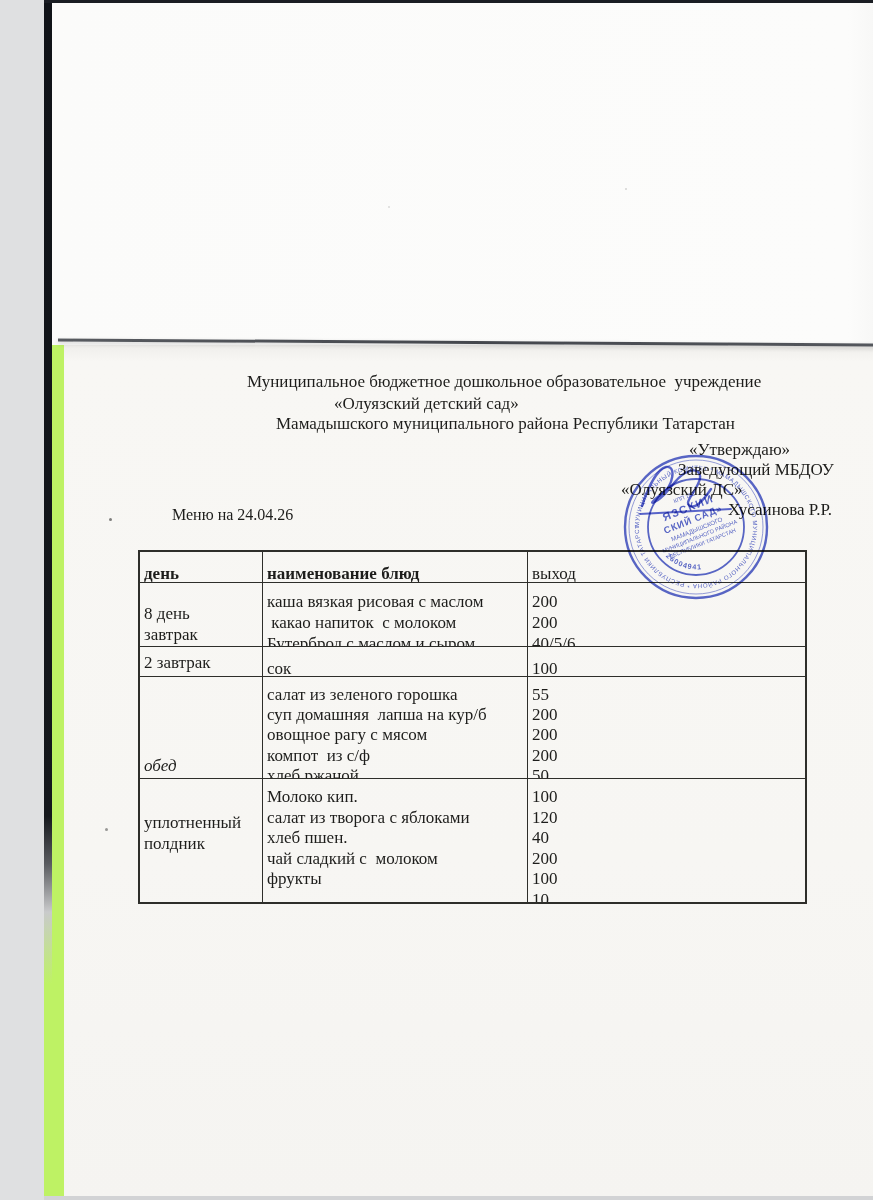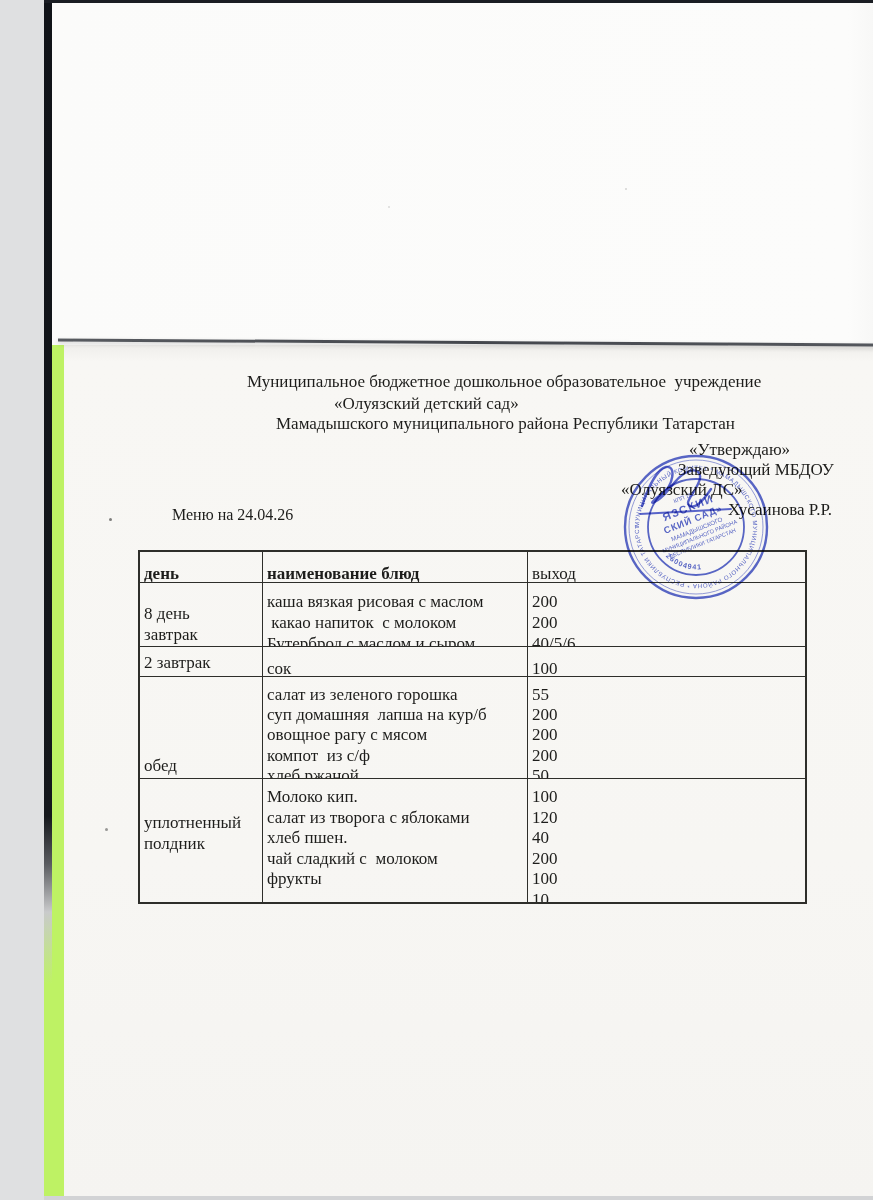--- a/index.html
+++ b/index.html
@@ -46,21 +46,21 @@
   .line{white-space:pre-wrap;font-size:17px;}
   .thead{height:30px;}
   .thead .line{line-height:28px;}
   .thead .hb{font-weight:bold;}
   .r1{height:63px;} .r1 .line{line-height:21px;}
   .r2{height:29px;} .r2 .line{line-height:27px;}
   .r3{height:101px;} .r3 .line{line-height:20.2px;}
   .r4{height:123px;} .r4 .line{line-height:20.5px;}
   .r1 .c1{padding-bottom:1px;}
   .r2 .c1{}
-  .r3 .c1{padding-bottom:2px;}
+  .r3 .c1{padding-bottom:2px;font-style:italic;}
   .r4 .c1{padding-bottom:22px;justify-content:center;}
 
   
   .stamp{position:absolute;left:577px;top:452px;width:150px;height:150px;
     opacity:.88;mix-blend-mode:multiply;}
   .signature{position:absolute;left:573px;top:448px;width:135px;height:78px;
     opacity:.92;mix-blend-mode:multiply;}
 
   .speck{position:absolute;border-radius:50%;background:#4a4a48;}
   .sp1{left:65px;top:518px;width:3px;height:3px;opacity:.7;}

